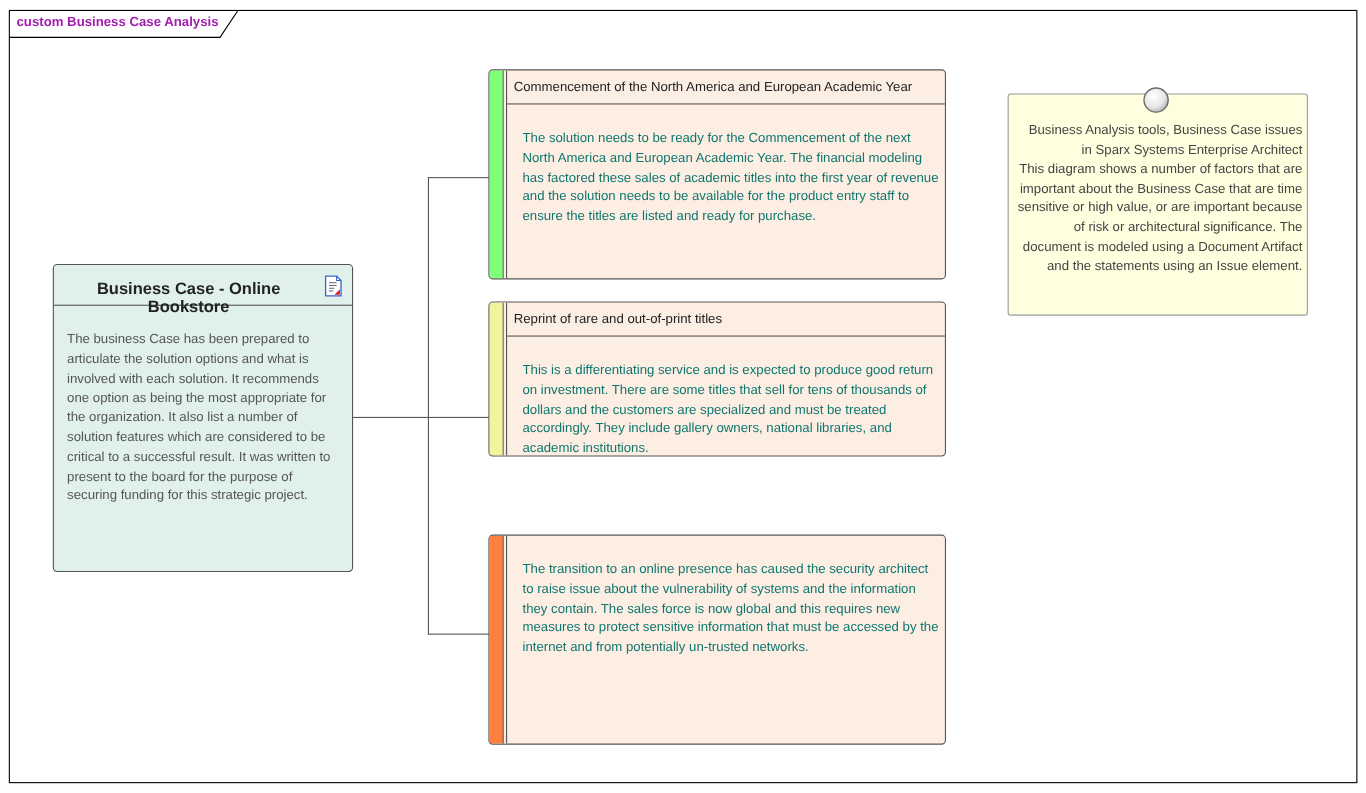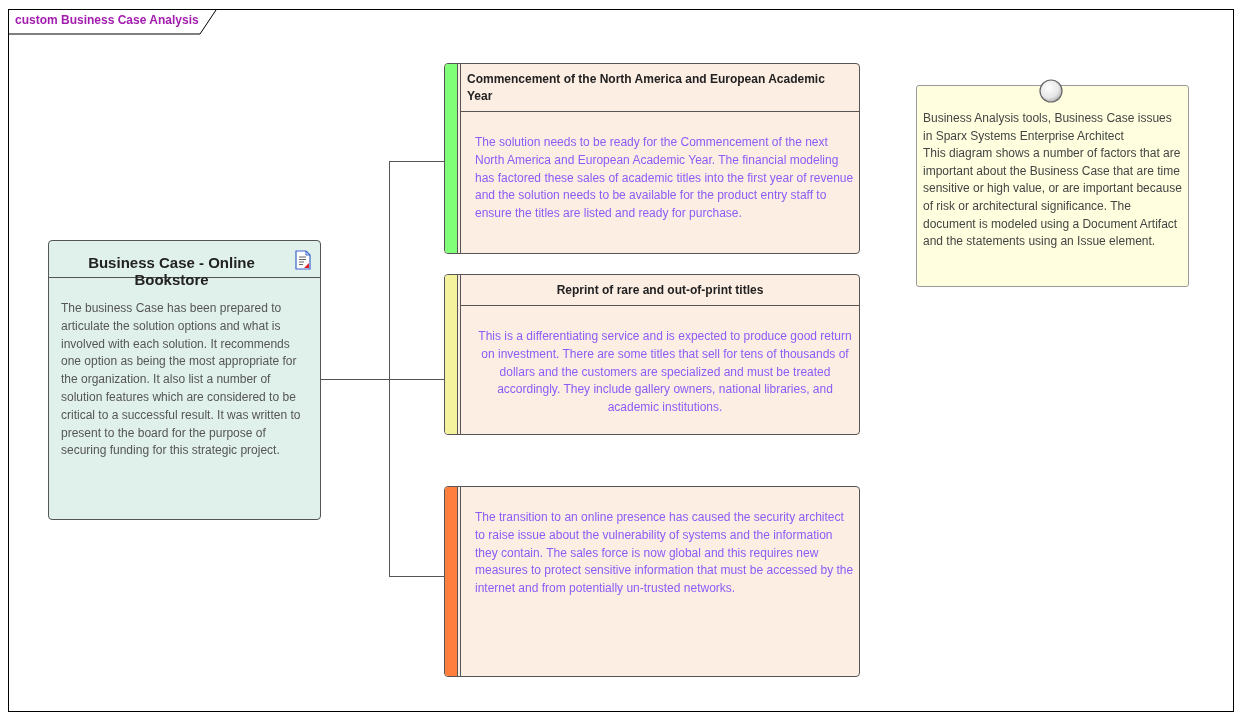--- a/index.html
+++ b/index.html
@@ -17,26 +17,26 @@
          background:#e0f1ec; border:1px solid #555; border-radius:4px; box-sizing:border-box; }
   .doc-head { height:36px; border-bottom:1px solid #555; position:relative; }
   .doc-title { position:absolute; left:0; right:26px; top:13px; text-align:center; font-size:15px; font-weight:bold; color:#222; }
   .doc-icon { position:absolute; right:8px; top:9px; width:18px; height:20px; }
   .doc-body { padding:22px 8px 0 12px; font-size:12px; line-height:17.8px; color:#555; }
 
   .issue { position:absolute; left:444px; width:416px; background:#fdeee4;
            border:1px solid #555; border-radius:4px; box-sizing:border-box; overflow:hidden; }
   .issue-bar { position:absolute; left:0; top:0; bottom:0; width:12px; border-right:1px solid #555; }
   .issue-bar2 { position:absolute; left:13px; top:0; bottom:0; width:2px; border-right:1px solid #555; background:#fdeee4; }
-  .issue-head { margin-left:16px; border-bottom:1px solid #555; padding:7px 6px 6px 6px; font-size:12px; font-weight:bold; color:#222; line-height:17px; }
-  .issue-body { margin-left:16px; padding:22px 4px 0 14px; font-size:12px; line-height:17.8px; color:#8b5cf6; }
+  .issue-head { margin-left:16px; border-bottom:1px solid #555; padding:7px 6px 6px 6px; font-size:12px; font-weight:normal; color:#222; line-height:17px; }
+  .issue-body { margin-left:16px; padding:22px 4px 0 14px; font-size:12px; line-height:17.8px; color:#0f766e; }
 
   .note { position:absolute; left:916px; top:85px; width:273px; height:202px;
           background:#ffffe0; border:1px solid #9a9a9a; border-radius:3px; box-sizing:border-box; }
-  .note-text { position:absolute; left:6px; top:24px; right:4px; font-size:12px; line-height:17.6px; color:#444; }
+  .note-text { position:absolute; left:6px; top:24px; right:4px; font-size:12px; line-height:17.6px; color:#444;text-align:right; }
   .note-circle { position:absolute; left:1039px; top:79px; width:24px; height:24px; }
 </style>
 </head>
 <body>
 
 <div class="frame"></div>
 <div class="frame-tab">
   <svg width="212" height="26">
     <polyline points="0,25 192,25 208,1" fill="none" stroke="#000" stroke-width="1"></polyline>
   </svg>
@@ -65,21 +65,21 @@
   <div class="doc-body">The business Case has been prepared to articulate the solution options and what is involved with each solution. It recommends one option as being the most appropriate for the organization. It also list a number of solution features which are considered to be critical to a successful result. It was written to present to the board for the purpose of securing funding for this strategic project.</div>
 </div>
 
 <div class="issue" style="top:63px; height:191px;">
   <div class="issue-bar" style="background:#80ff78;"></div>
   <div class="issue-bar2"></div>
   <div class="issue-head">Commencement of the North America and European Academic Year</div>
   <div class="issue-body">The solution needs to be ready for the Commencement of the next North America and European Academic Year. The financial modeling has factored these sales of academic titles into the first year of revenue and the solution needs to be available for the product entry staff to ensure the titles are listed and ready for purchase.</div>
 </div>
 
-<div class="issue" style="top:274px; height:161px;text-align:center;">
+<div class="issue" style="top:274px; height:141px;">
   <div class="issue-bar" style="background:#f5f29e;"></div>
   <div class="issue-bar2"></div>
   <div class="issue-head">Reprint of rare and out-of-print titles</div>
   <div class="issue-body">This is a differentiating service and is expected to produce good return on investment. There are some titles that sell for tens of thousands of dollars and the customers are specialized and must be treated accordingly. They include gallery owners, national libraries, and academic institutions.</div>
 </div>
 
 <div class="issue" style="top:486px; height:191px;">
   <div class="issue-bar" style="background:#ff7f3f;"></div>
   <div class="issue-bar2"></div>
   <div class="issue-body">The transition to an online presence has caused the security architect to raise issue about the vulnerability of systems and the information they contain. The sales force is now global and this requires new measures to protect sensitive information that must be accessed by the internet and from potentially un-trusted networks.</div>

